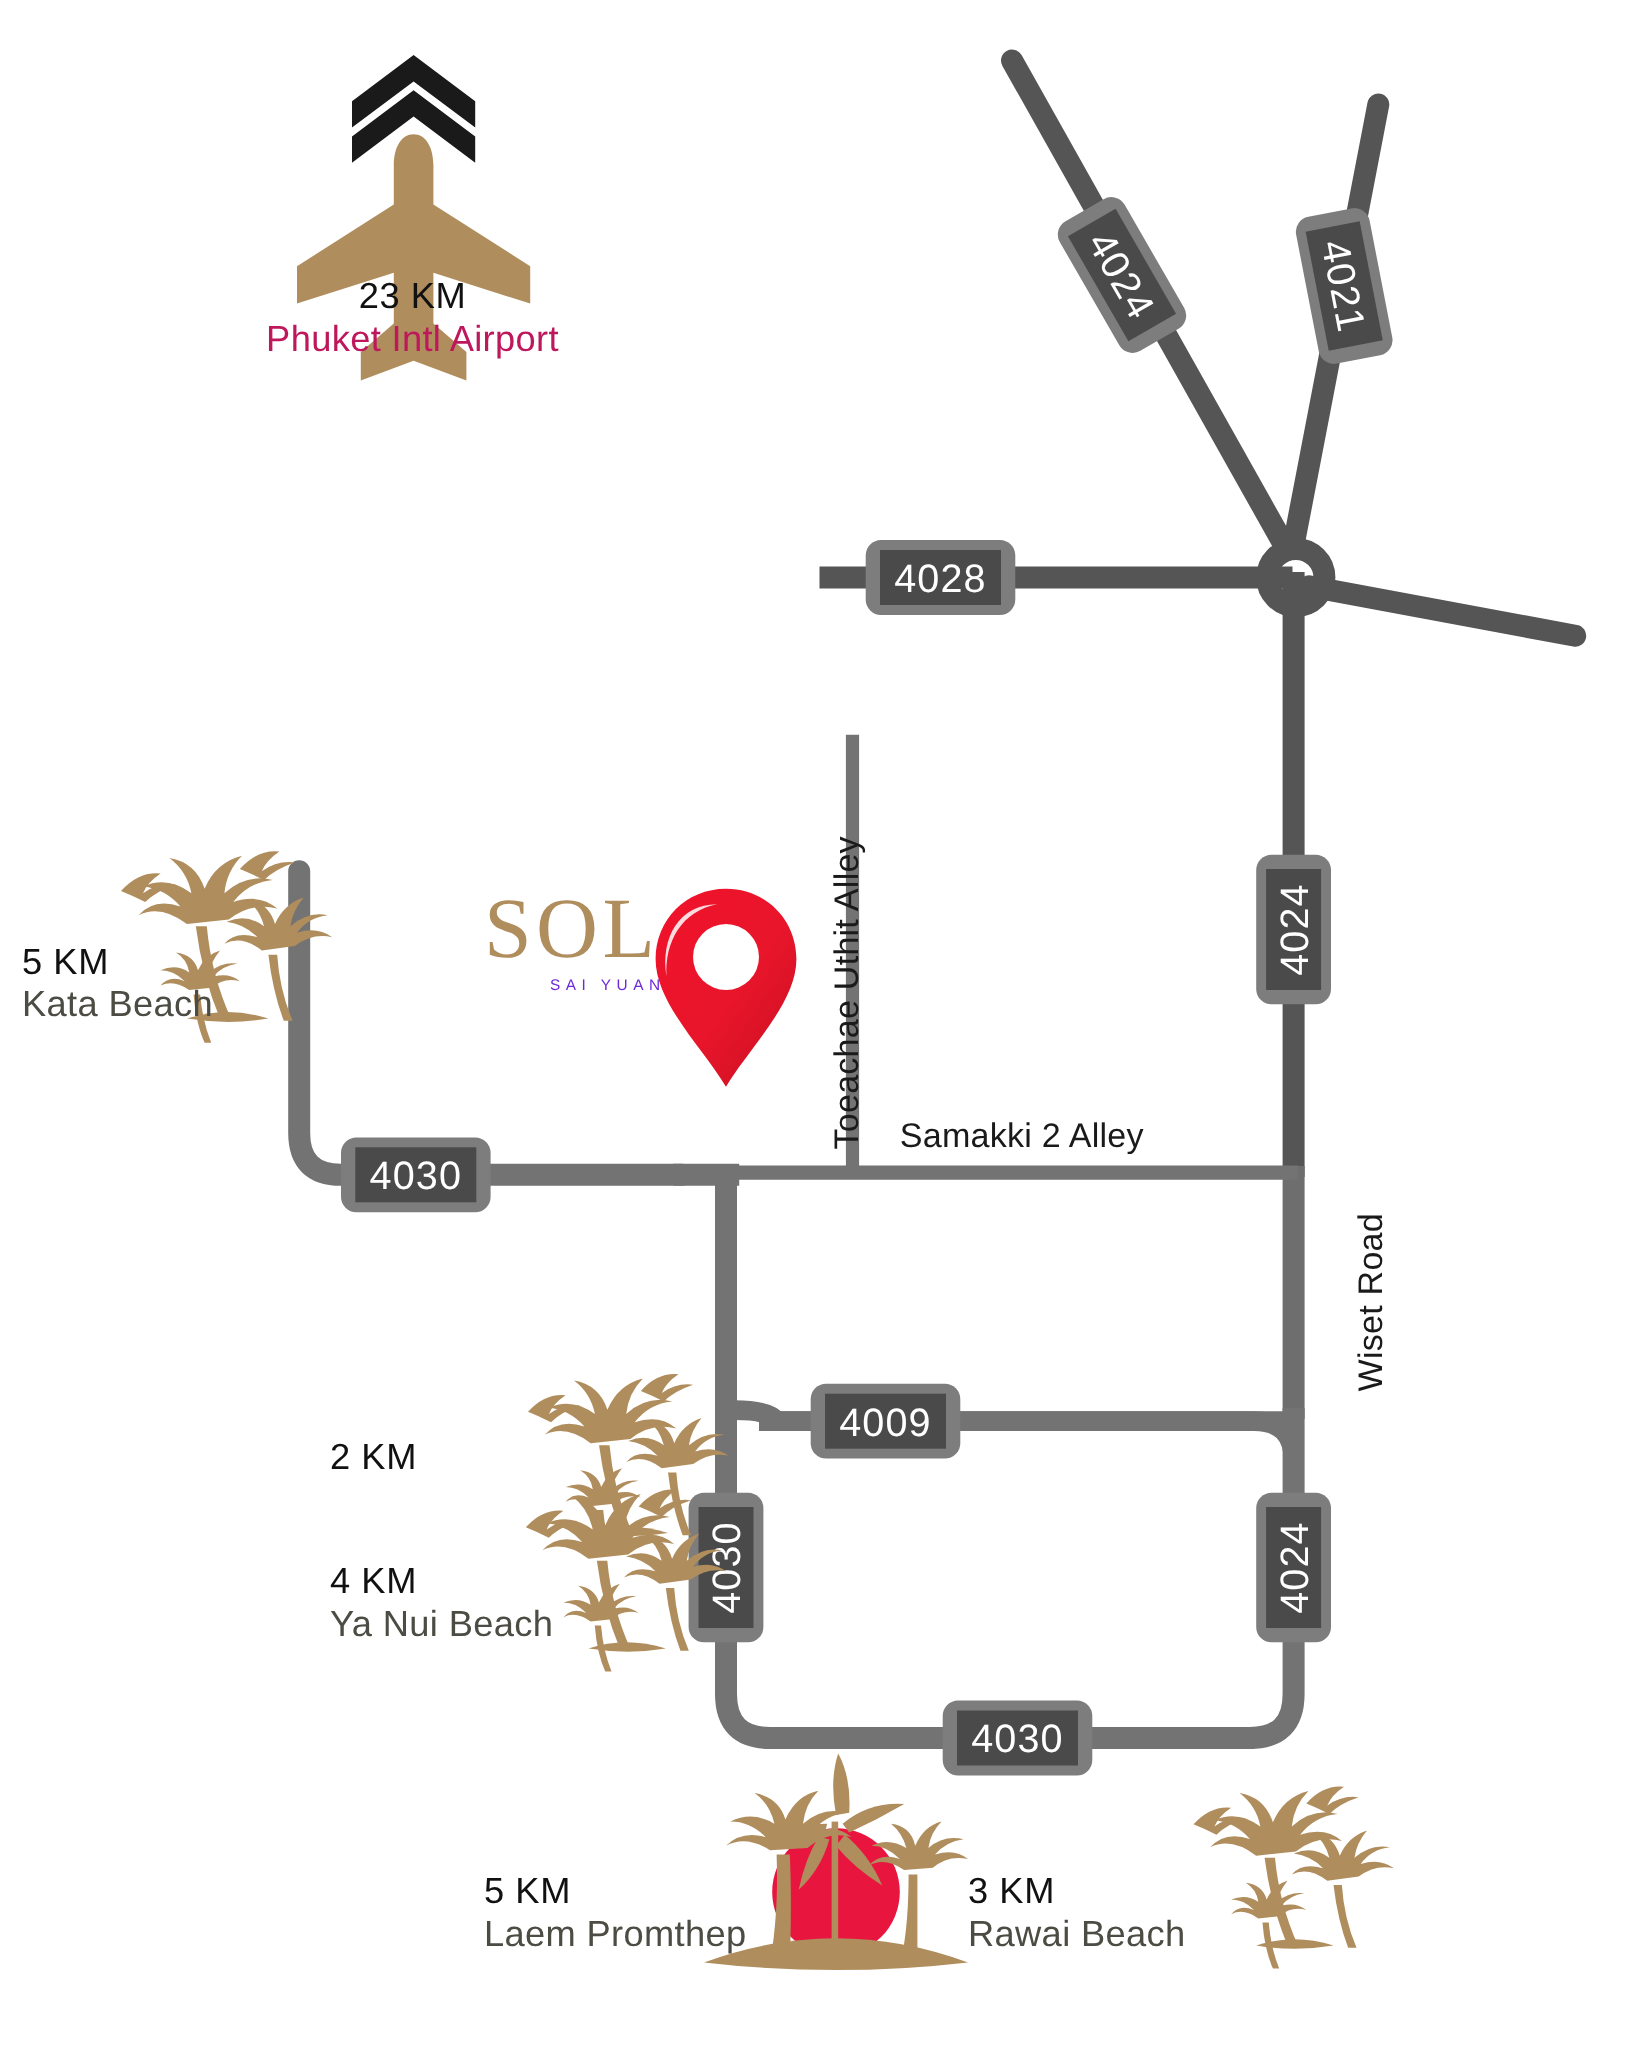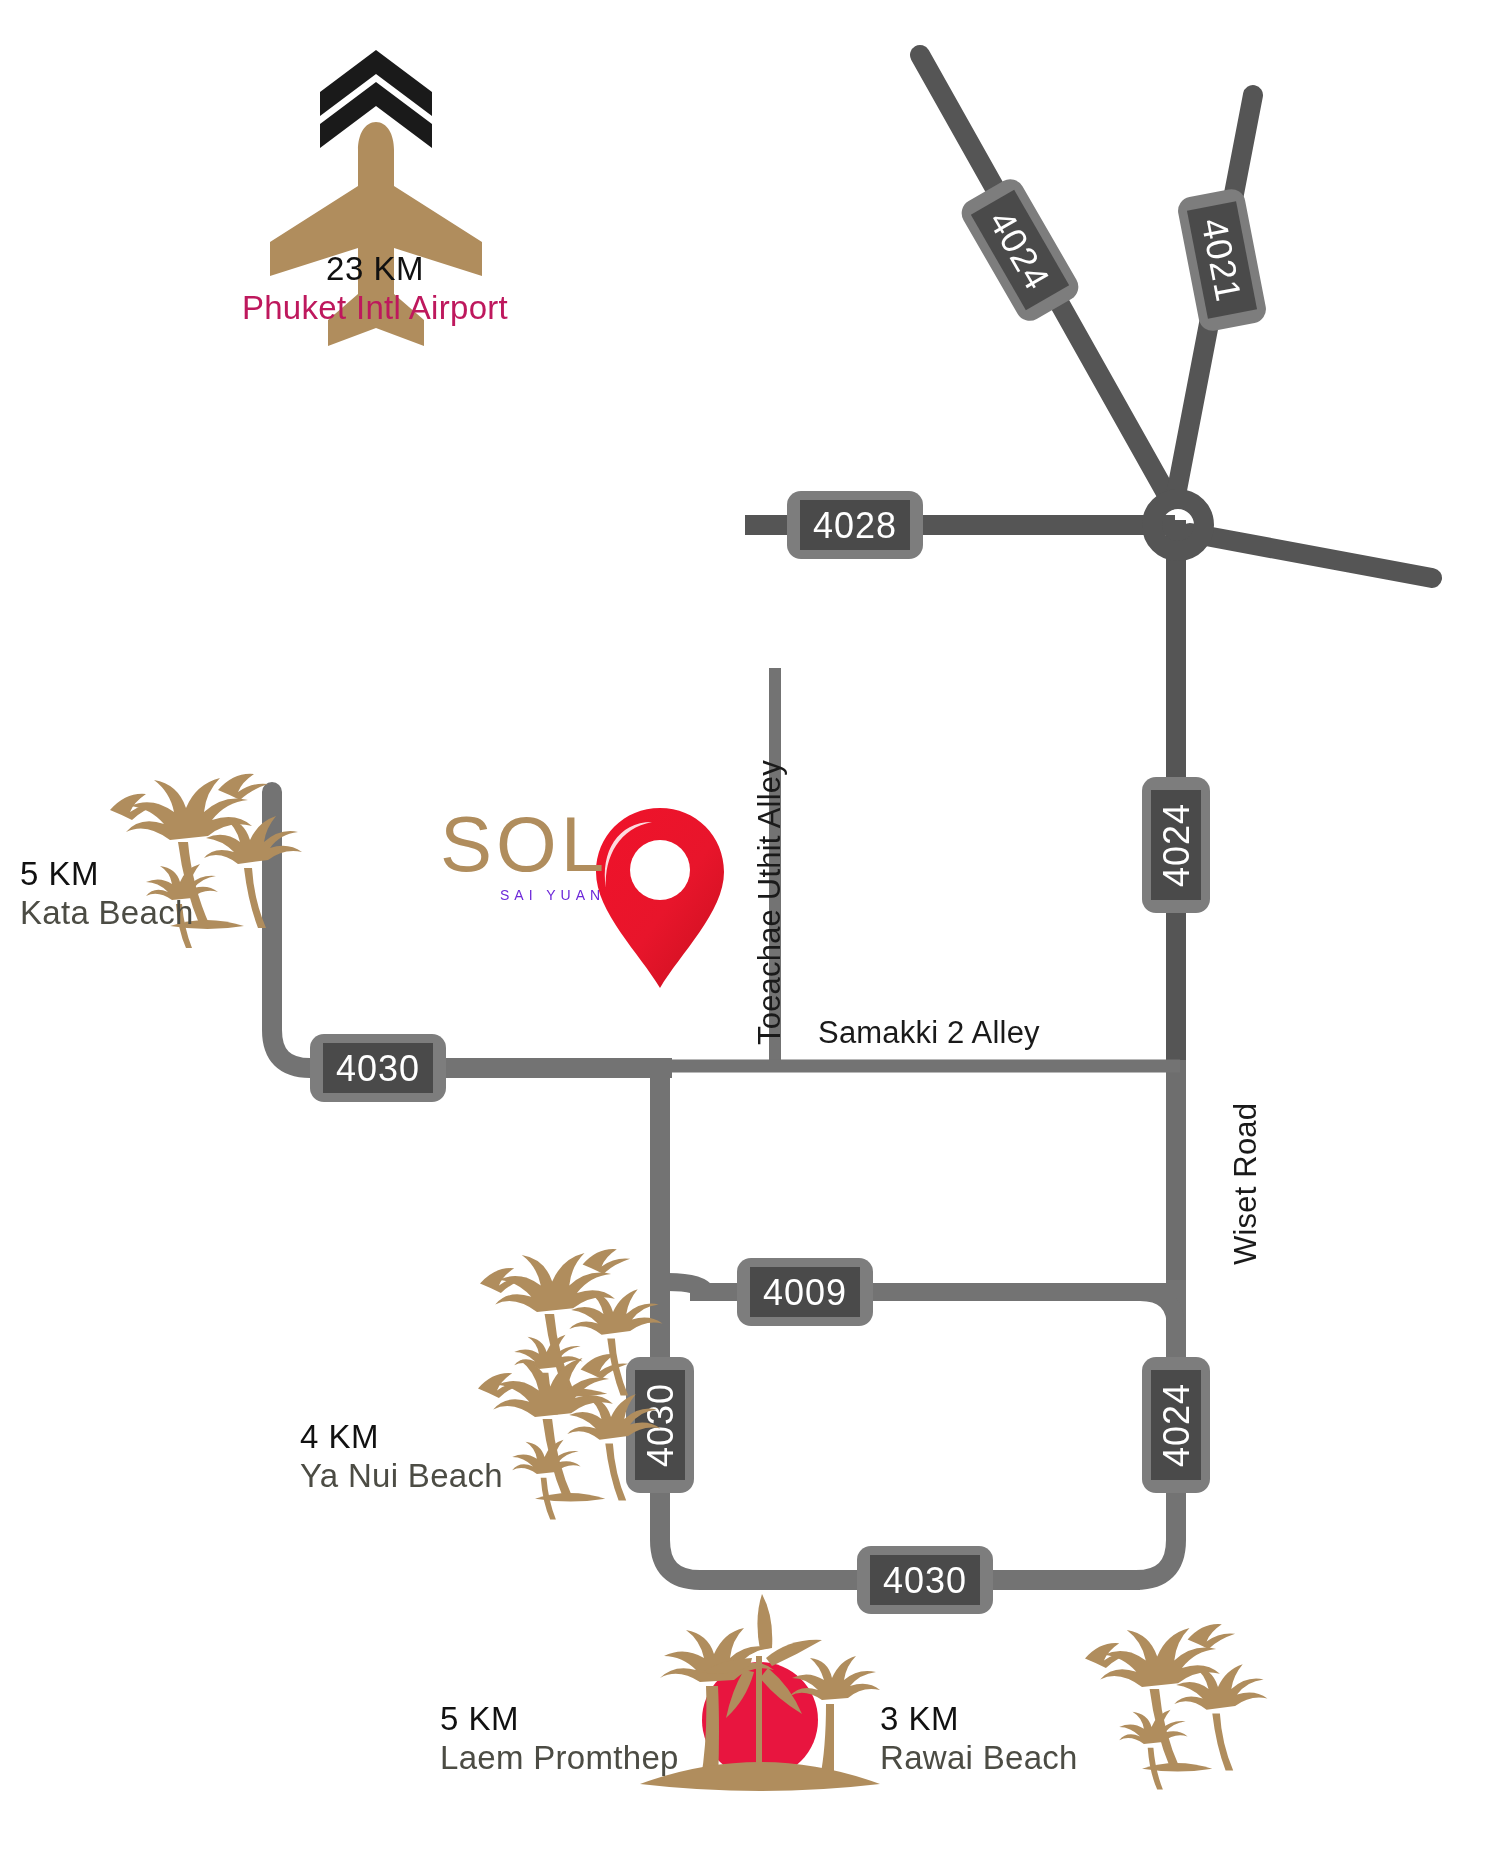--- a/index.html
+++ b/index.html
@@ -62,21 +62,21 @@
     position: absolute;
     left: 440px;
     top: 805px;
     width: 260px;
     height: 120px;
   }
   .logo-sol {
     position: absolute;
     left: 0;
     top: 0;
-    font-family: Liberation Sans, sans-serif;
+    font-family: Liberation Serif, serif;
     font-size: 78px;
     color: #b08d5d;
     letter-spacing: 4px;
     line-height: 1;
   }
   .logo-sub {
     position: absolute;
     left: 60px;
     top: 82px;
     font-size: 14px;
@@ -309,20 +309,21 @@
     <div class="poi-dist">23 KM</div>
     <div class="poi-name" style="color:#be185d;">Phuket Intl Airport</div>
   </div>
 
   <div class="poi-label" style="left:20px; top:855px; width:230px;">
     <div class="poi-dist">5 KM</div>
     <div class="poi-name">Kata Beach</div>
   </div>
 
   <div class="poi-label" style="left:300px; top:1305px; width:325px;">
+    <div class="poi-dist">2 KM</div>
   </div>
 
   <div class="poi-label" style="left:300px; top:1418px; width:325px;">
     <div class="poi-dist">4 KM</div>
     <div class="poi-name">Ya Nui Beach</div>
   </div>
 
   <div class="poi-label" style="left:440px; top:1700px; width:405px;">
     <div class="poi-dist">5 KM</div>
     <div class="poi-name">Laem Promthep</div>

